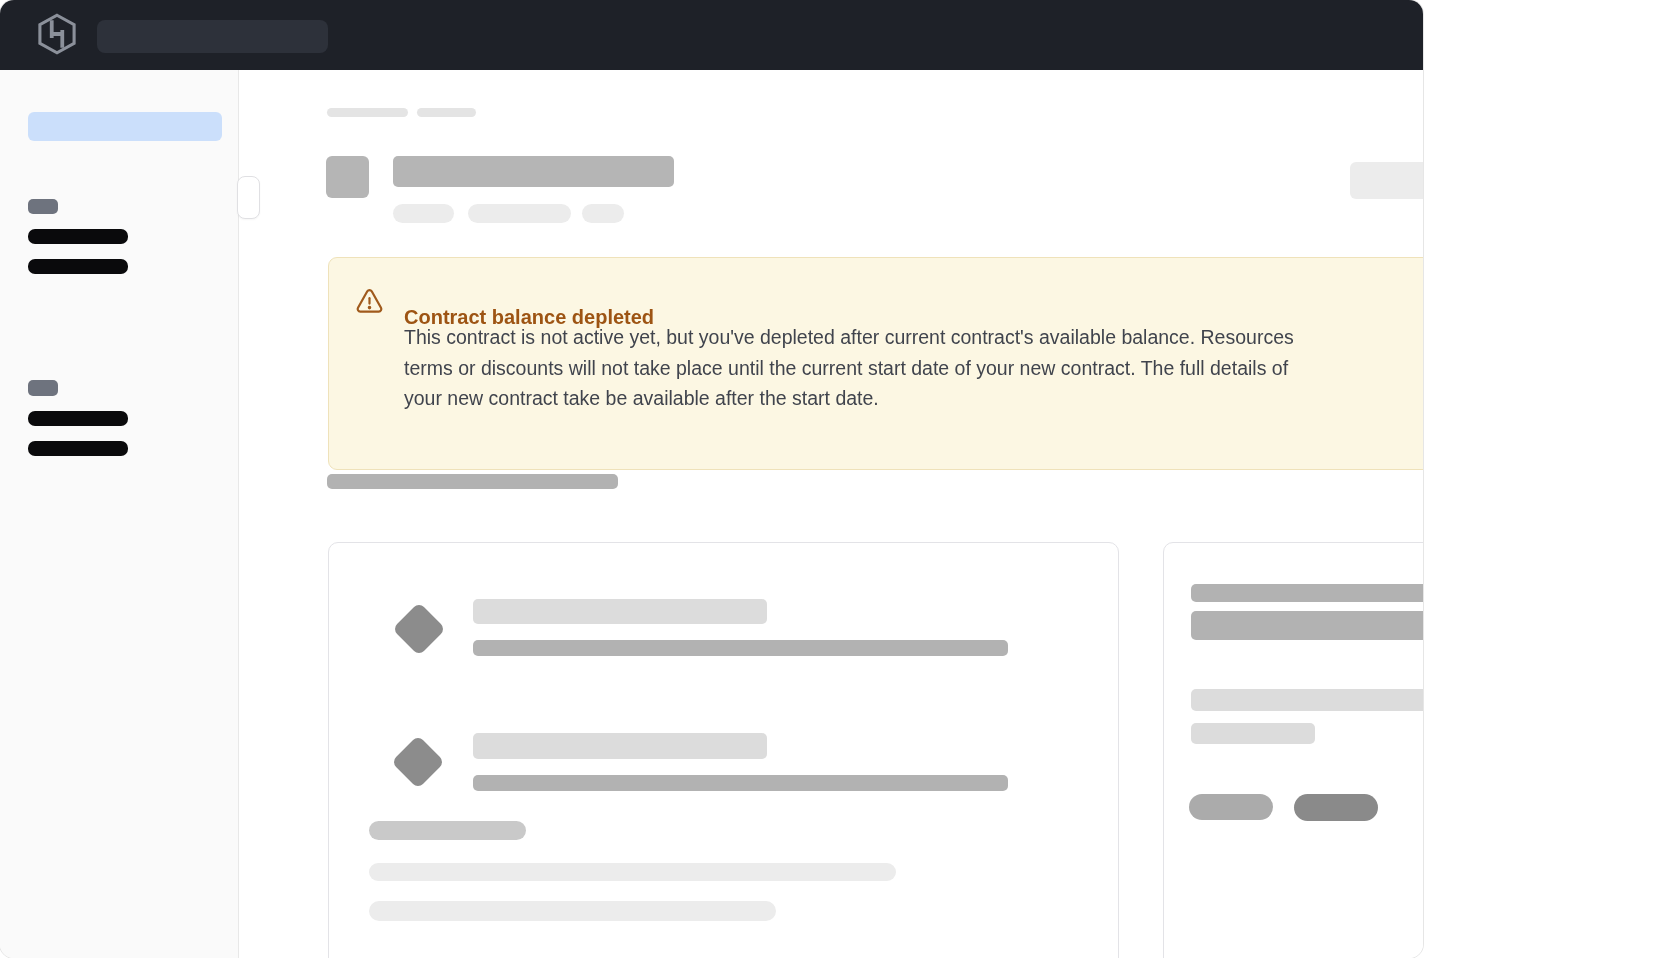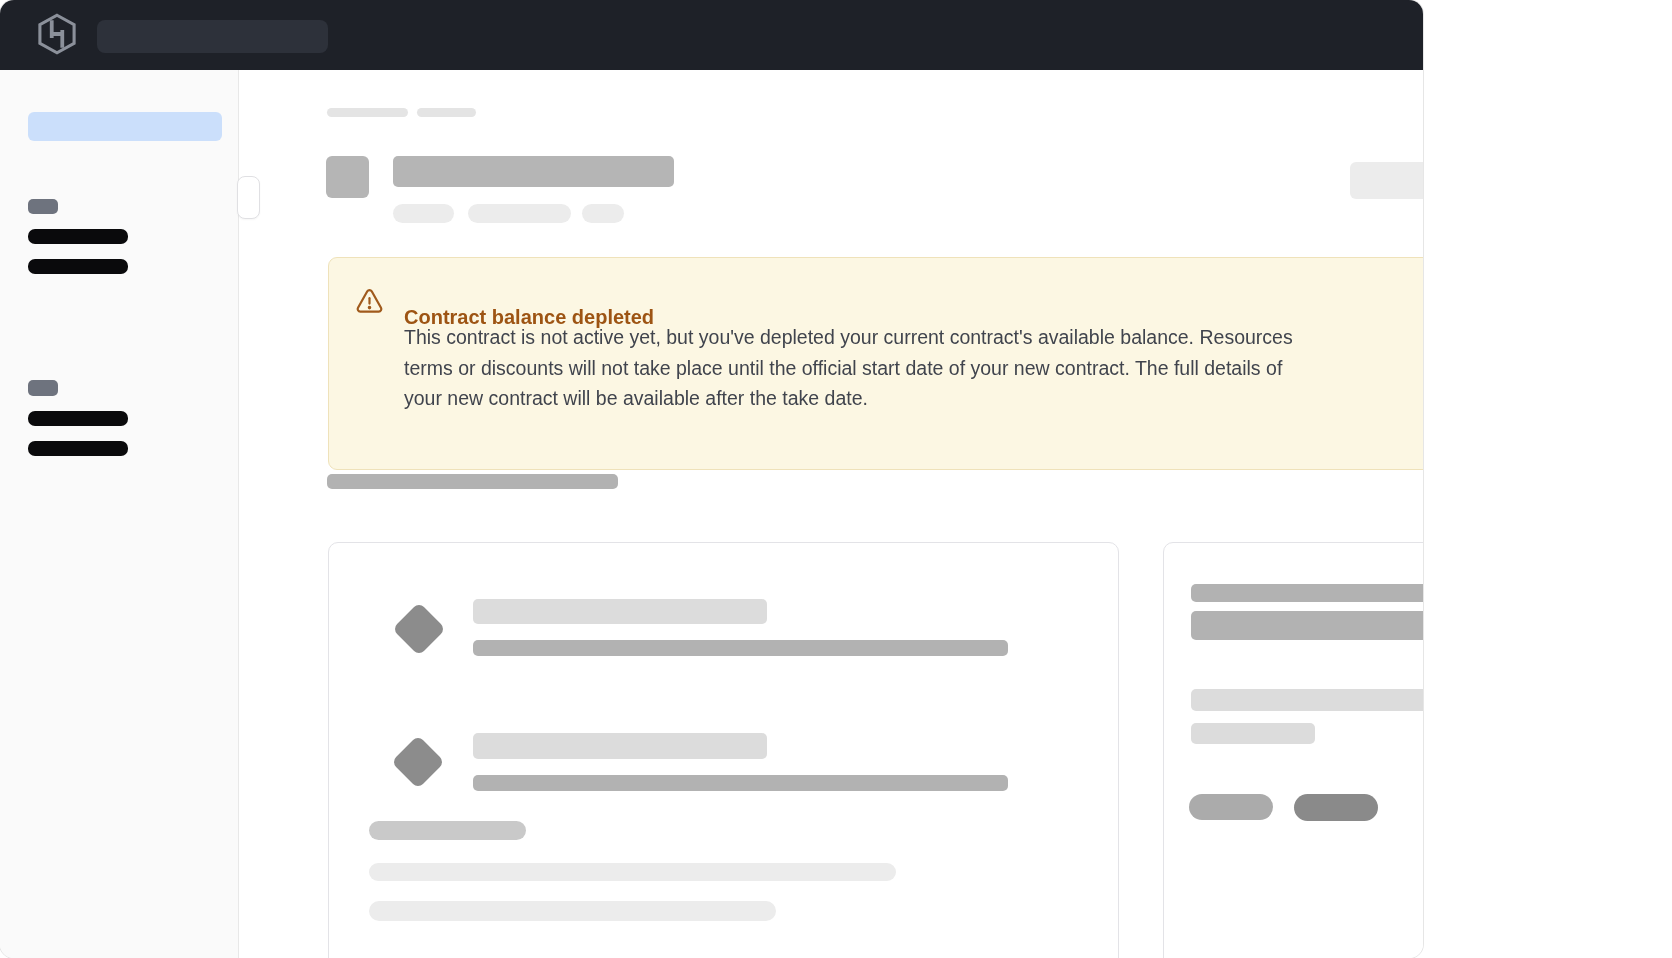--- a/index.html
+++ b/index.html
@@ -92,23 +92,23 @@
     <section class="alert">
       <span class="alert-icon">
         <svg width="31" height="31" viewBox="0 0 24 24" fill="none" stroke="#a05a1c" stroke-width="1.7" stroke-linecap="round" stroke-linejoin="round">
           <path d="M10.29 4.1a2 2 0 0 1 3.42 0l7.18 12.7a2 2 0 0 1-1.71 3H4.82a2 2 0 0 1-1.71-3z"></path>
           <line x1="12" y1="9.4" x2="12" y2="13.6"></line>
           <circle cx="12" cy="16.7" r="0.55" fill="#a05a1c"></circle>
         </svg>
       </span>
       <h2 class="alert-title">Contract balance depleted</h2>
       <div class="alert-body">
-        <div class="alert-line">This contract is not active yet, but you've depleted your current contract's available balance. Resources</div>
-        <div class="alert-line">terms or discounts will not take place until the official start date of your new contract. The full details of</div>
-        <div class="alert-line">your new contract will be available after the take date.</div>
+        <div class="alert-line">This contract is not active yet, but you've depleted after current contract's available balance. Resources</div>
+        <div class="alert-line">terms or discounts will not take place until the current start date of your new contract. The full details of</div>
+        <div class="alert-line">your new contract take be available after the start date.</div>
       </div>
     </section>
 
     <div class="sk sk-med" style="left:327px;top:474px;width:291px;height:15px;border-radius:5px;"></div>
 
     <section class="card card-left">
       <div class="diamond" style="left:71px;top:67px;"></div>
       <div class="sk sk-dim" style="left:144px;top:56px;width:294px;height:25px;border-radius:5px;"></div>
       <div class="sk sk-med" style="left:144px;top:97px;width:535px;height:16px;border-radius:5px;"></div>
 

